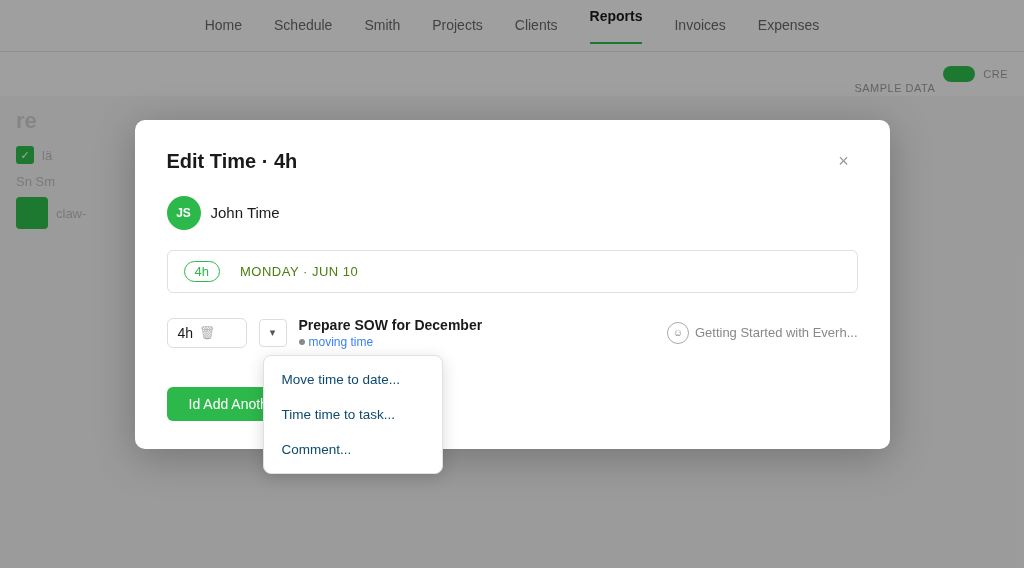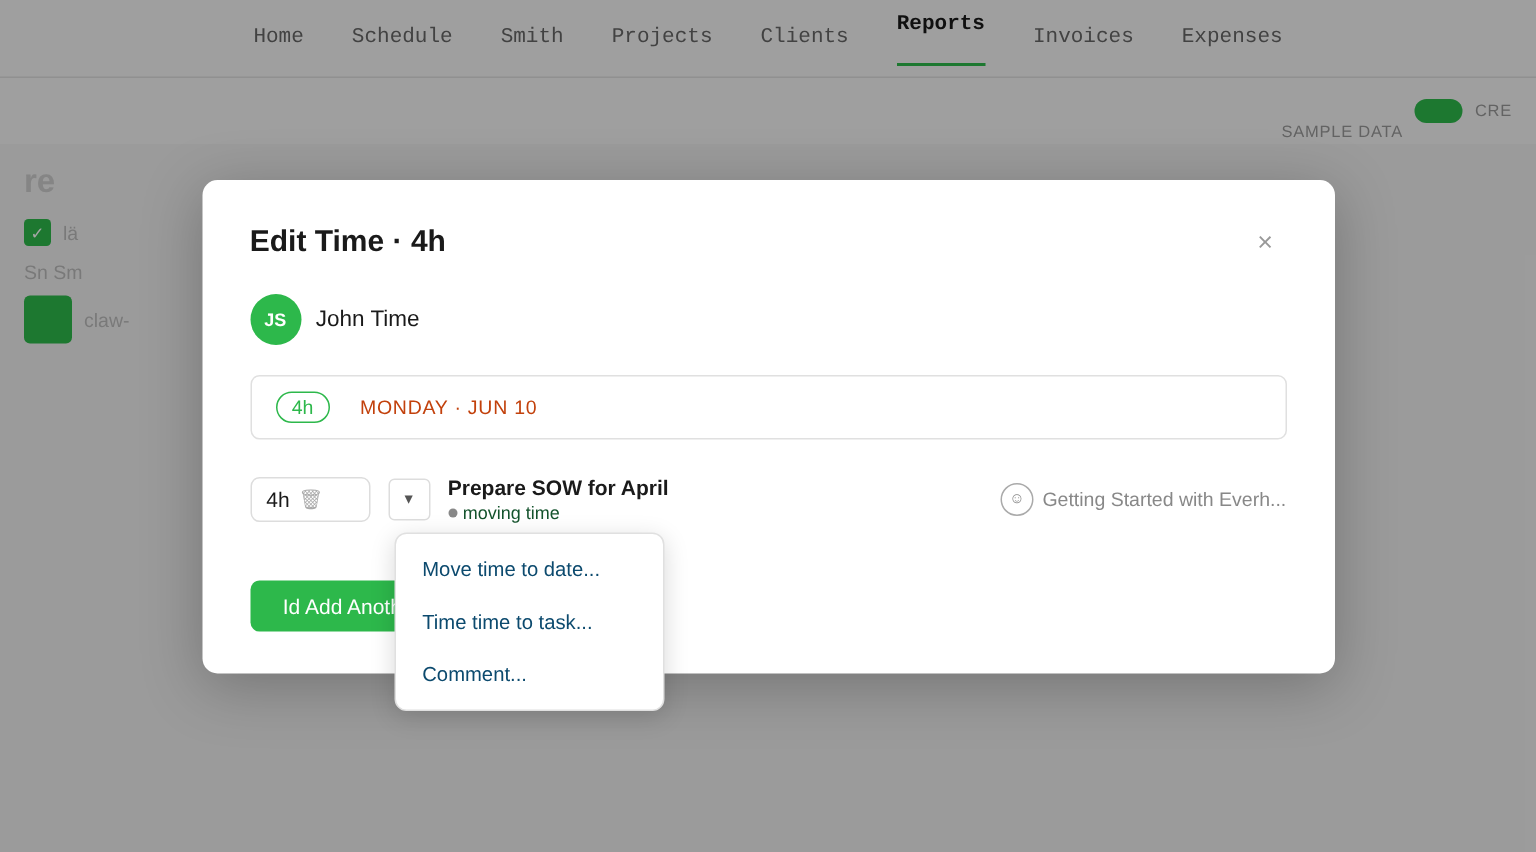--- a/index.html
+++ b/index.html
@@ -18,21 +18,20 @@
       position: absolute;
       top: 0; left: 0; right: 0;
       height: 52px;
       background: #f5f5f5;
       display: flex;
       align-items: center;
       justify-content: center;
       gap: 32px;
       border-bottom: 1px solid #ddd;
       z-index: 1;
-      font-family: Liberation Mono, monospace;
     }
 
     .bg-nav-item {
       font-size: 14px;
       color: #666;
       cursor: pointer;
       padding-bottom: 2px;
     }
 
     .bg-nav-item.active {
@@ -175,21 +174,21 @@
       color: #2db84b;
       border-radius: 12px;
       padding: 2px 10px;
       font-size: 13px;
       font-weight: 500;
     }
 
     .day-label {
       font-size: 13px;
       font-weight: 500;
-      color: #c2410c;
+      color: #4d7c0f;
       letter-spacing: 0.5px;
     }
 
     
     .entry-row {
       display: flex;
       align-items: center;
       gap: 12px;
       padding: 10px 0;
       position: relative;
@@ -239,21 +238,21 @@
     }
 
     .task-name {
       font-size: 14px;
       font-weight: 600;
       color: #1a1a1a;
     }
 
     .task-sub {
       font-size: 12px;
-      color: #14532d;
+      color: #3b82f6;
       display: flex;
       align-items: center;
       gap: 4px;
     }
 
     .dot {
       width: 6px;
       height: 6px;
       background: #888;
       border-radius: 50%;
@@ -438,21 +437,21 @@
     <div style="position:relative;">
       <div class="entry-row">
         <div class="time-input-group">
           <span class="time-value">4h</span>
           <span class="trash-icon">🗑</span>
         </div>
         <button class="chevron-btn">
           <span>▾</span>
         </button>
         <div class="task-info">
-          <span class="task-name">Prepare SOW for April</span>
+          <span class="task-name">Prepare SOW for December</span>
           <span class="task-sub">
             <span class="dot"></span>
             <span>moving time</span>
           </span>
         </div>
         <div class="project-info">
           <div class="project-avatar">☺</div>
           <span>Getting Started with Everh...</span>
         </div>
       </div>

